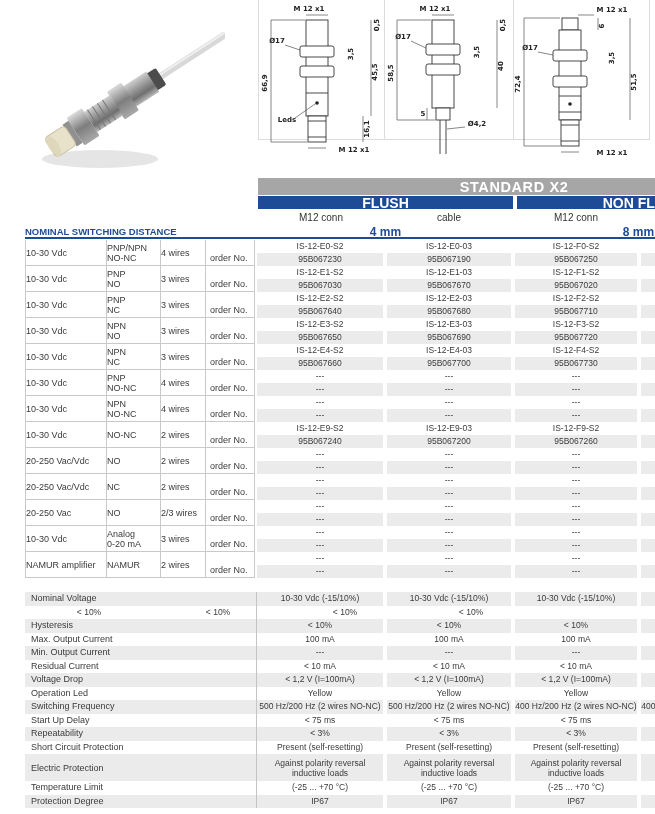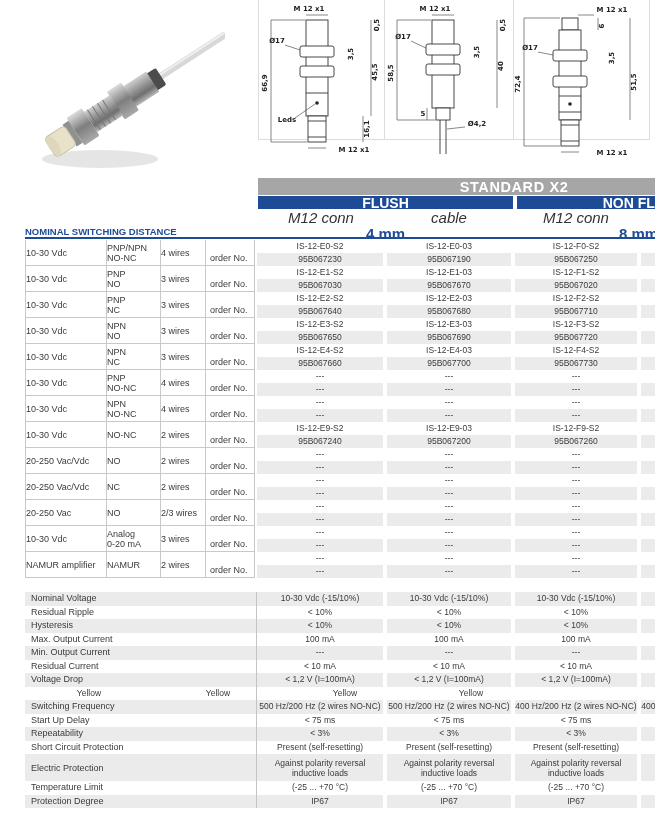--- a/index.html
+++ b/index.html
@@ -22,24 +22,24 @@
 
   
   .series-bar { position:absolute; left:258px; top:178px; width:512px; height:17px;
     background:#a6a6a6; color:#fff; font-weight:bold; font-size:14.5px; letter-spacing:0.6px;
     display:flex; align-items:center; justify-content:center; }
   .group-bar { position:absolute; left:258px; top:196px; height:13px; }
   .group { position:absolute; top:0; height:13px; background:#1e4b96; color:#fff;
     font-weight:bold; font-size:14px; display:flex; align-items:center; justify-content:center; }
   .group.flush { left:0; width:255px; }
   .group.nonflush { left:259px; width:253px; }
-  .subcol { position:absolute; top:211px; height:13px; font-size:15px; color:#333;
-    display:flex; align-items:center; justify-content:center;font-style:italic; }
+  .subcol { position:absolute; top:211px; height:13px; font-size:10px; color:#333;
+    display:flex; align-items:center; justify-content:center; }
   .nsd-title { position:absolute; left:25px; top:226px; font-size:9.5px; font-weight:bold; color:#1e4b96; }
-  .dist { position:absolute; top:225px; font-size:15px; font-weight:bold; color:#1e4b96; text-align:center; }
+  .dist { position:absolute; top:225px; font-size:12px; font-weight:bold; color:#1e4b96; text-align:center; }
   .dist-flush { left:258px; width:255px; }
   .dist-nonflush { left:517px; width:243px; }
   .blue-line { position:absolute; left:25px; top:237px; width:738px; height:2px; background:#1e4b96; }
 
   
   .order-table { position:absolute; left:25px; top:240px; width:740px; }
   .o-row { display:flex; height:26px; }
   .o-row .lc { border-right:1px solid #c9c9c9; border-bottom:1px solid #c9c9c9;
     font-size:9px; line-height:10px; display:flex; align-items:center; white-space:pre-line; }
   .o-row .lc:first-child { border-left:1px solid #c9c9c9; }
@@ -516,21 +516,20 @@
   <div class="spec-table" id="spec-table">
     <div class="spec-divider"></div>
   <div class="s-row stripe">
         <div class="s-label">Nominal Voltage</div>
         <div class="s-val v1">10-30 Vdc (-15/10%)</div>
         <div class="s-val v2">10-30 Vdc (-15/10%)</div>
         <div class="s-val v3">10-30 Vdc (-15/10%)</div>
         <div class="s-val v4">10-30 Vdc (-15/10%)</div>
       </div>
       <div class="s-row">
-        <div class="s-label">Residual Ripple</div>
         <div class="s-val v1">&lt; 10%</div>
         <div class="s-val v2">&lt; 10%</div>
         <div class="s-val v3">&lt; 10%</div>
         <div class="s-val v4">&lt; 10%</div>
       </div>
       <div class="s-row stripe">
         <div class="s-label">Hysteresis</div>
         <div class="s-val v1">&lt; 10%</div>
         <div class="s-val v2">&lt; 10%</div>
         <div class="s-val v3">&lt; 10%</div>
@@ -558,20 +557,21 @@
         <div class="s-val v4">&lt; 10 mA</div>
       </div>
       <div class="s-row stripe">
         <div class="s-label">Voltage Drop</div>
         <div class="s-val v1">&lt; 1,2 V (I=100mA)</div>
         <div class="s-val v2">&lt; 1,2 V (I=100mA)</div>
         <div class="s-val v3">&lt; 1,2 V (I=100mA)</div>
         <div class="s-val v4">&lt; 1,2 V (I=100mA)</div>
       </div>
       <div class="s-row">
+        <div class="s-label">Operation Led</div>
         <div class="s-val v1">Yellow</div>
         <div class="s-val v2">Yellow</div>
         <div class="s-val v3">Yellow</div>
         <div class="s-val v4">Yellow</div>
       </div>
       <div class="s-row stripe">
         <div class="s-label">Switching Frequency</div>
         <div class="s-val v1">500 Hz/200 Hz (2 wires NO-NC)</div>
         <div class="s-val v2">500 Hz/200 Hz (2 wires NO-NC)</div>
         <div class="s-val v3">400 Hz/200 Hz (2 wires NO-NC)</div>

